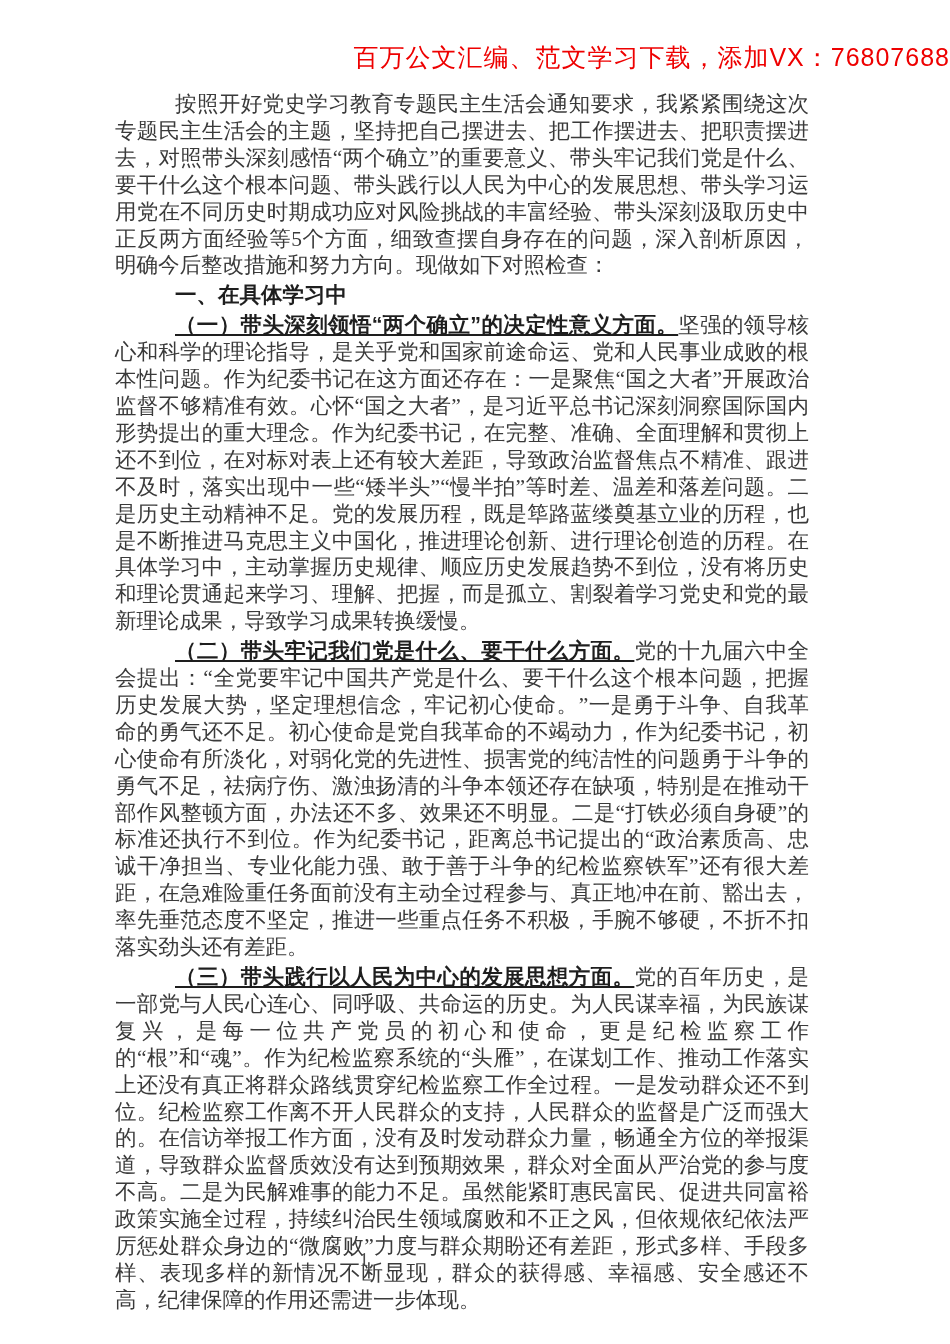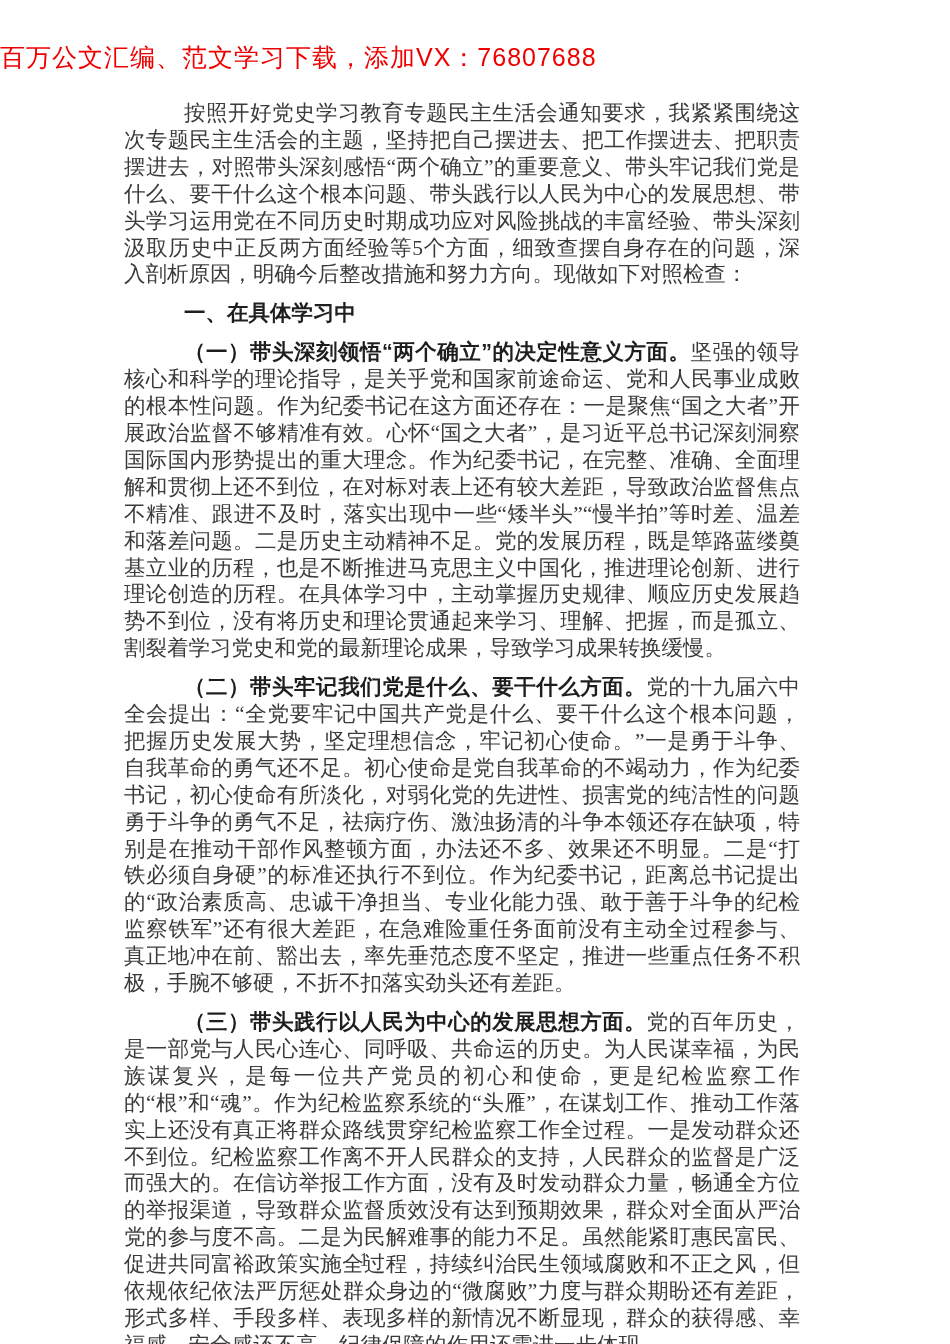--- a/index.html
+++ b/index.html
@@ -13,53 +13,54 @@
     height: 1344px;
     background: #ffffff;
     overflow: hidden;
     font-family: "Liberation Serif", "DejaVu Serif", serif;
   }
   .notice {
     position: absolute;
     top: 42px;
     left: 0;
     right: 0;
-    text-align: left;
+    text-align: right;
     color: #ee0000;
     font-family: "Liberation Sans", "DejaVu Sans", sans-serif;
     font-size: 25px;
     line-height: 30px;
     letter-spacing: 1px;
     font-weight: 500;
   }
   .doc-body {
     position: absolute;
     top: 88px;
     left: 112px;
     width: 700px;
     font-size: 21.5px;
     line-height: 26.9px;
     color: #3a3a3a;
     text-align: justify;
     text-justify: inter-ideograph;
   }
   .para {
-    margin: 12px;
+    margin: 3px;
     text-indent: 60px;
     word-break: break-all;
   }
   .section-heading {
     font-weight: bold;
     font-family: "Liberation Sans", "DejaVu Sans", sans-serif;
     color: #1e1e1e;
   }
   .lead {
     font-weight: bold;
     font-family: "Liberation Sans", "DejaVu Sans", sans-serif;
     color: #1e1e1e;
+    text-decoration: underline;
   }
   .pagenum {
     position: absolute;
     top: 1248px;
     left: 348px;
     width: 32px;
     text-align: center;
     font-size: 19px;
     line-height: 24px;
     color: #4a4a4a;

